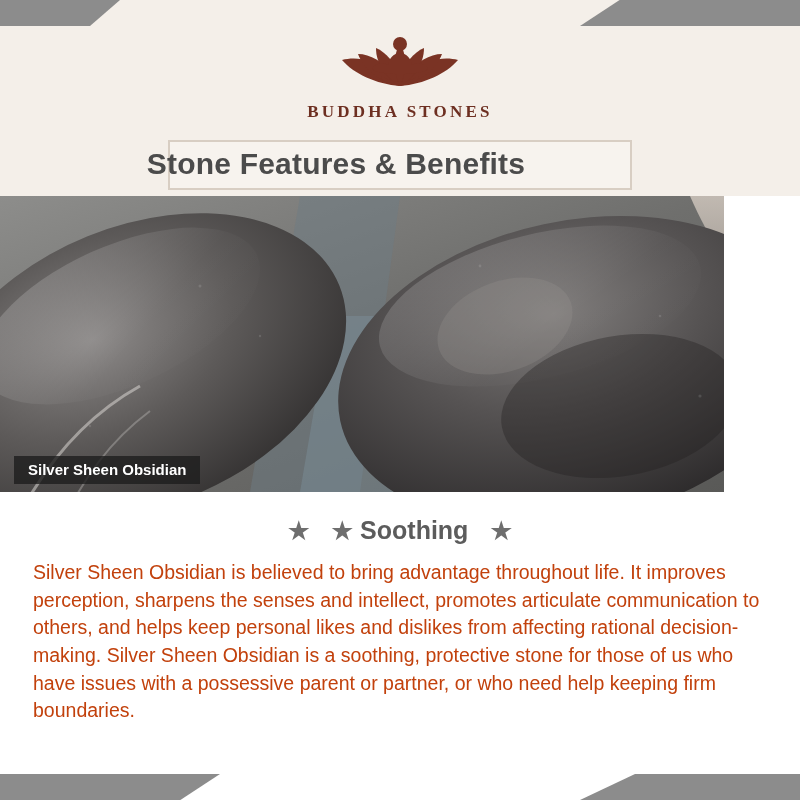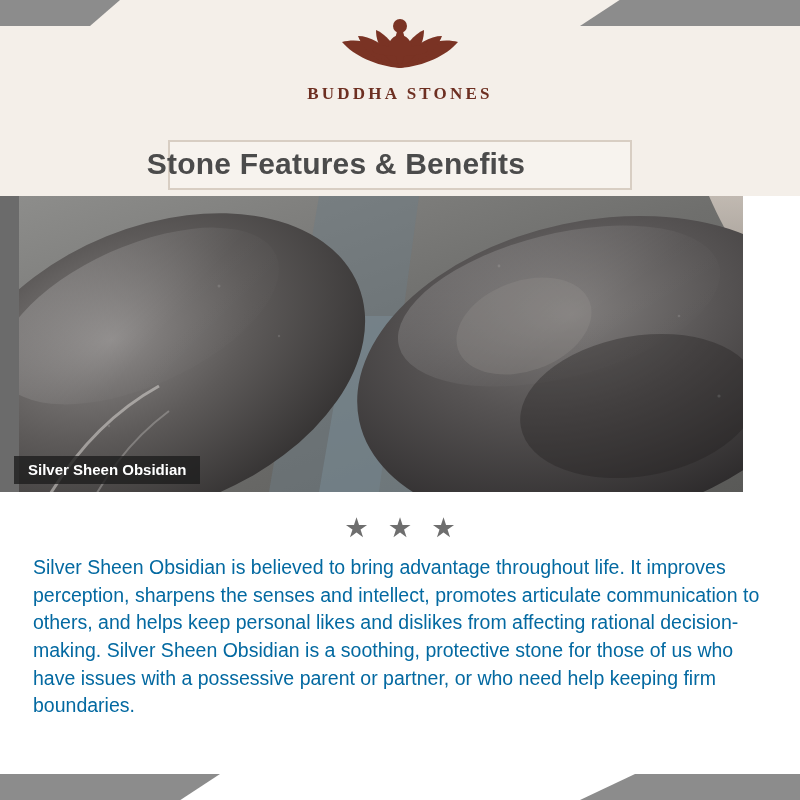--- a/index.html
+++ b/index.html
@@ -58,21 +58,21 @@
   .header {
     position: absolute;
     top: 0; left: 0;
     width: 800px;
     height: 196px;
     background: #f4efe9;
     z-index: 10;
   }
   .logo-wrap {
     position: absolute;
-    top: 2px;
+    top: 20px;
     left: 0;
     width: 800px;
     text-align: center;
   }
   .logo-mark {
     width: 168px;
     height: 80px;
     margin: 0 auto;
     display: block;
   }
@@ -109,21 +109,20 @@
 
   
   .photo {
     position: absolute;
     top: 196px; left: 0;
     width: 724px;
     height: 296px;
     overflow: hidden;
     z-index: 5;
     background: #6b6b6b;
-    padding-left: 19px;
   }
   .photo svg { display:block; }
 
   .caption {
     position: absolute;
     left: 14px;
     bottom: 8px;
     background: rgba(28,28,28,0.78);
     color: #ffffff;
     font-size: 15px;
@@ -158,21 +157,21 @@
   }
   .star {
     color: #6e6e6e;
     font-size: 24px;
     line-height: 1;
   }
   .body-text {
     margin: 14px 30px 0 33px;
     font-size: 19.5px;
     line-height: 1.42;
-    color: #0369a1;
+    color: #c2410c;
     text-align: left;
   }
 </style>
 </head>
 <body>
 
 <div class="poster">
 
   <div class="corner corner-tl2"></div>
   <div class="corner corner-tr2"></div>
@@ -263,20 +262,21 @@
     <div class="caption">Silver Sheen Obsidian</div>
   </div>
 
   <div class="benefits">
     <div class="benefit-row">
       <div class="benefit">
         <span class="star">★</span>
       </div>
       <div class="benefit">
         <span class="star">★</span>
+        <span>Soothing</span>
       </div>
       <div class="benefit">
         <span class="star">★</span>
       </div>
     </div>
     <p class="body-text">Silver Sheen Obsidian is believed to bring advantage throughout life. It improves perception, sharpens the senses and intellect, promotes articulate communication to others, and helps keep personal likes and dislikes from affecting rational decision-making. Silver Sheen Obsidian is a soothing, protective stone for those of us who have issues with a possessive parent or partner, or who need help keeping firm boundaries.</p>
   </div>
 
 </div>
 

